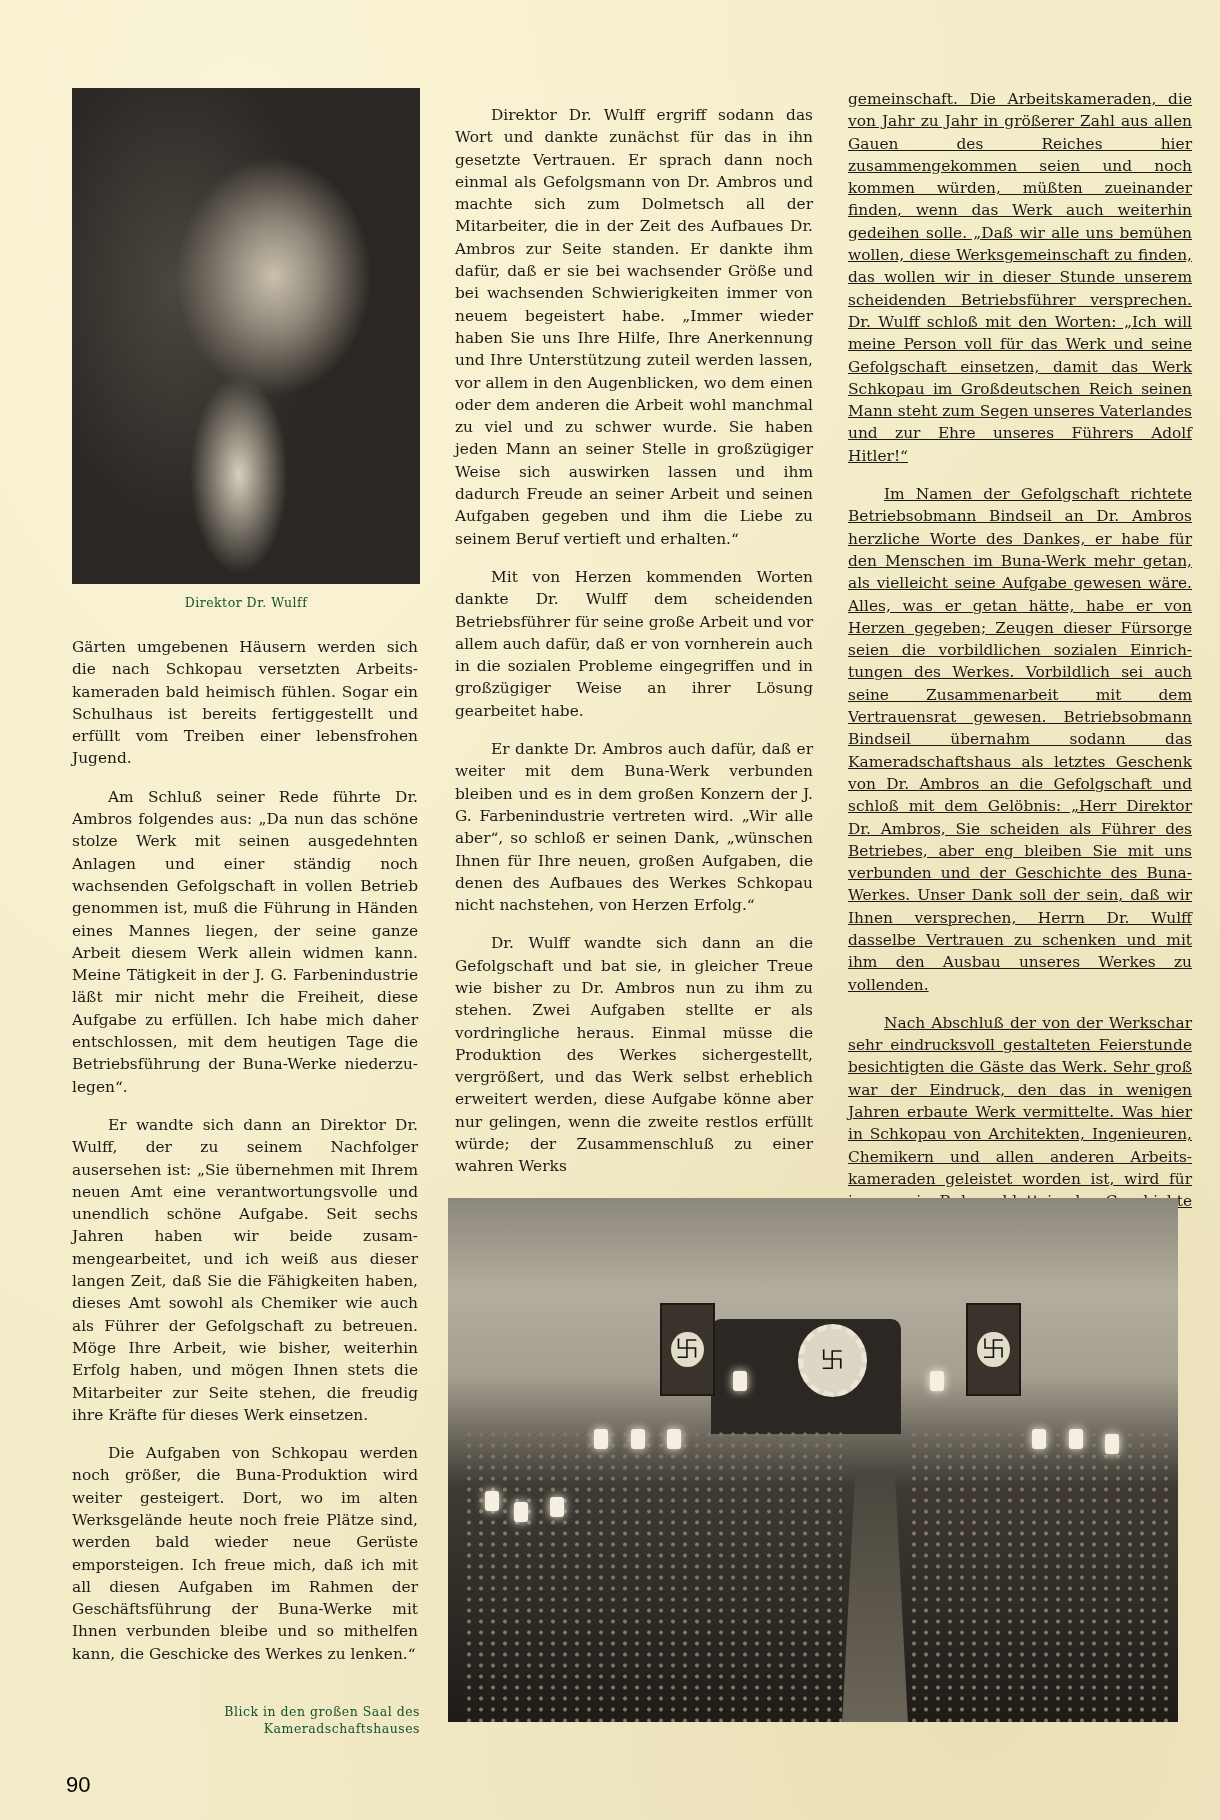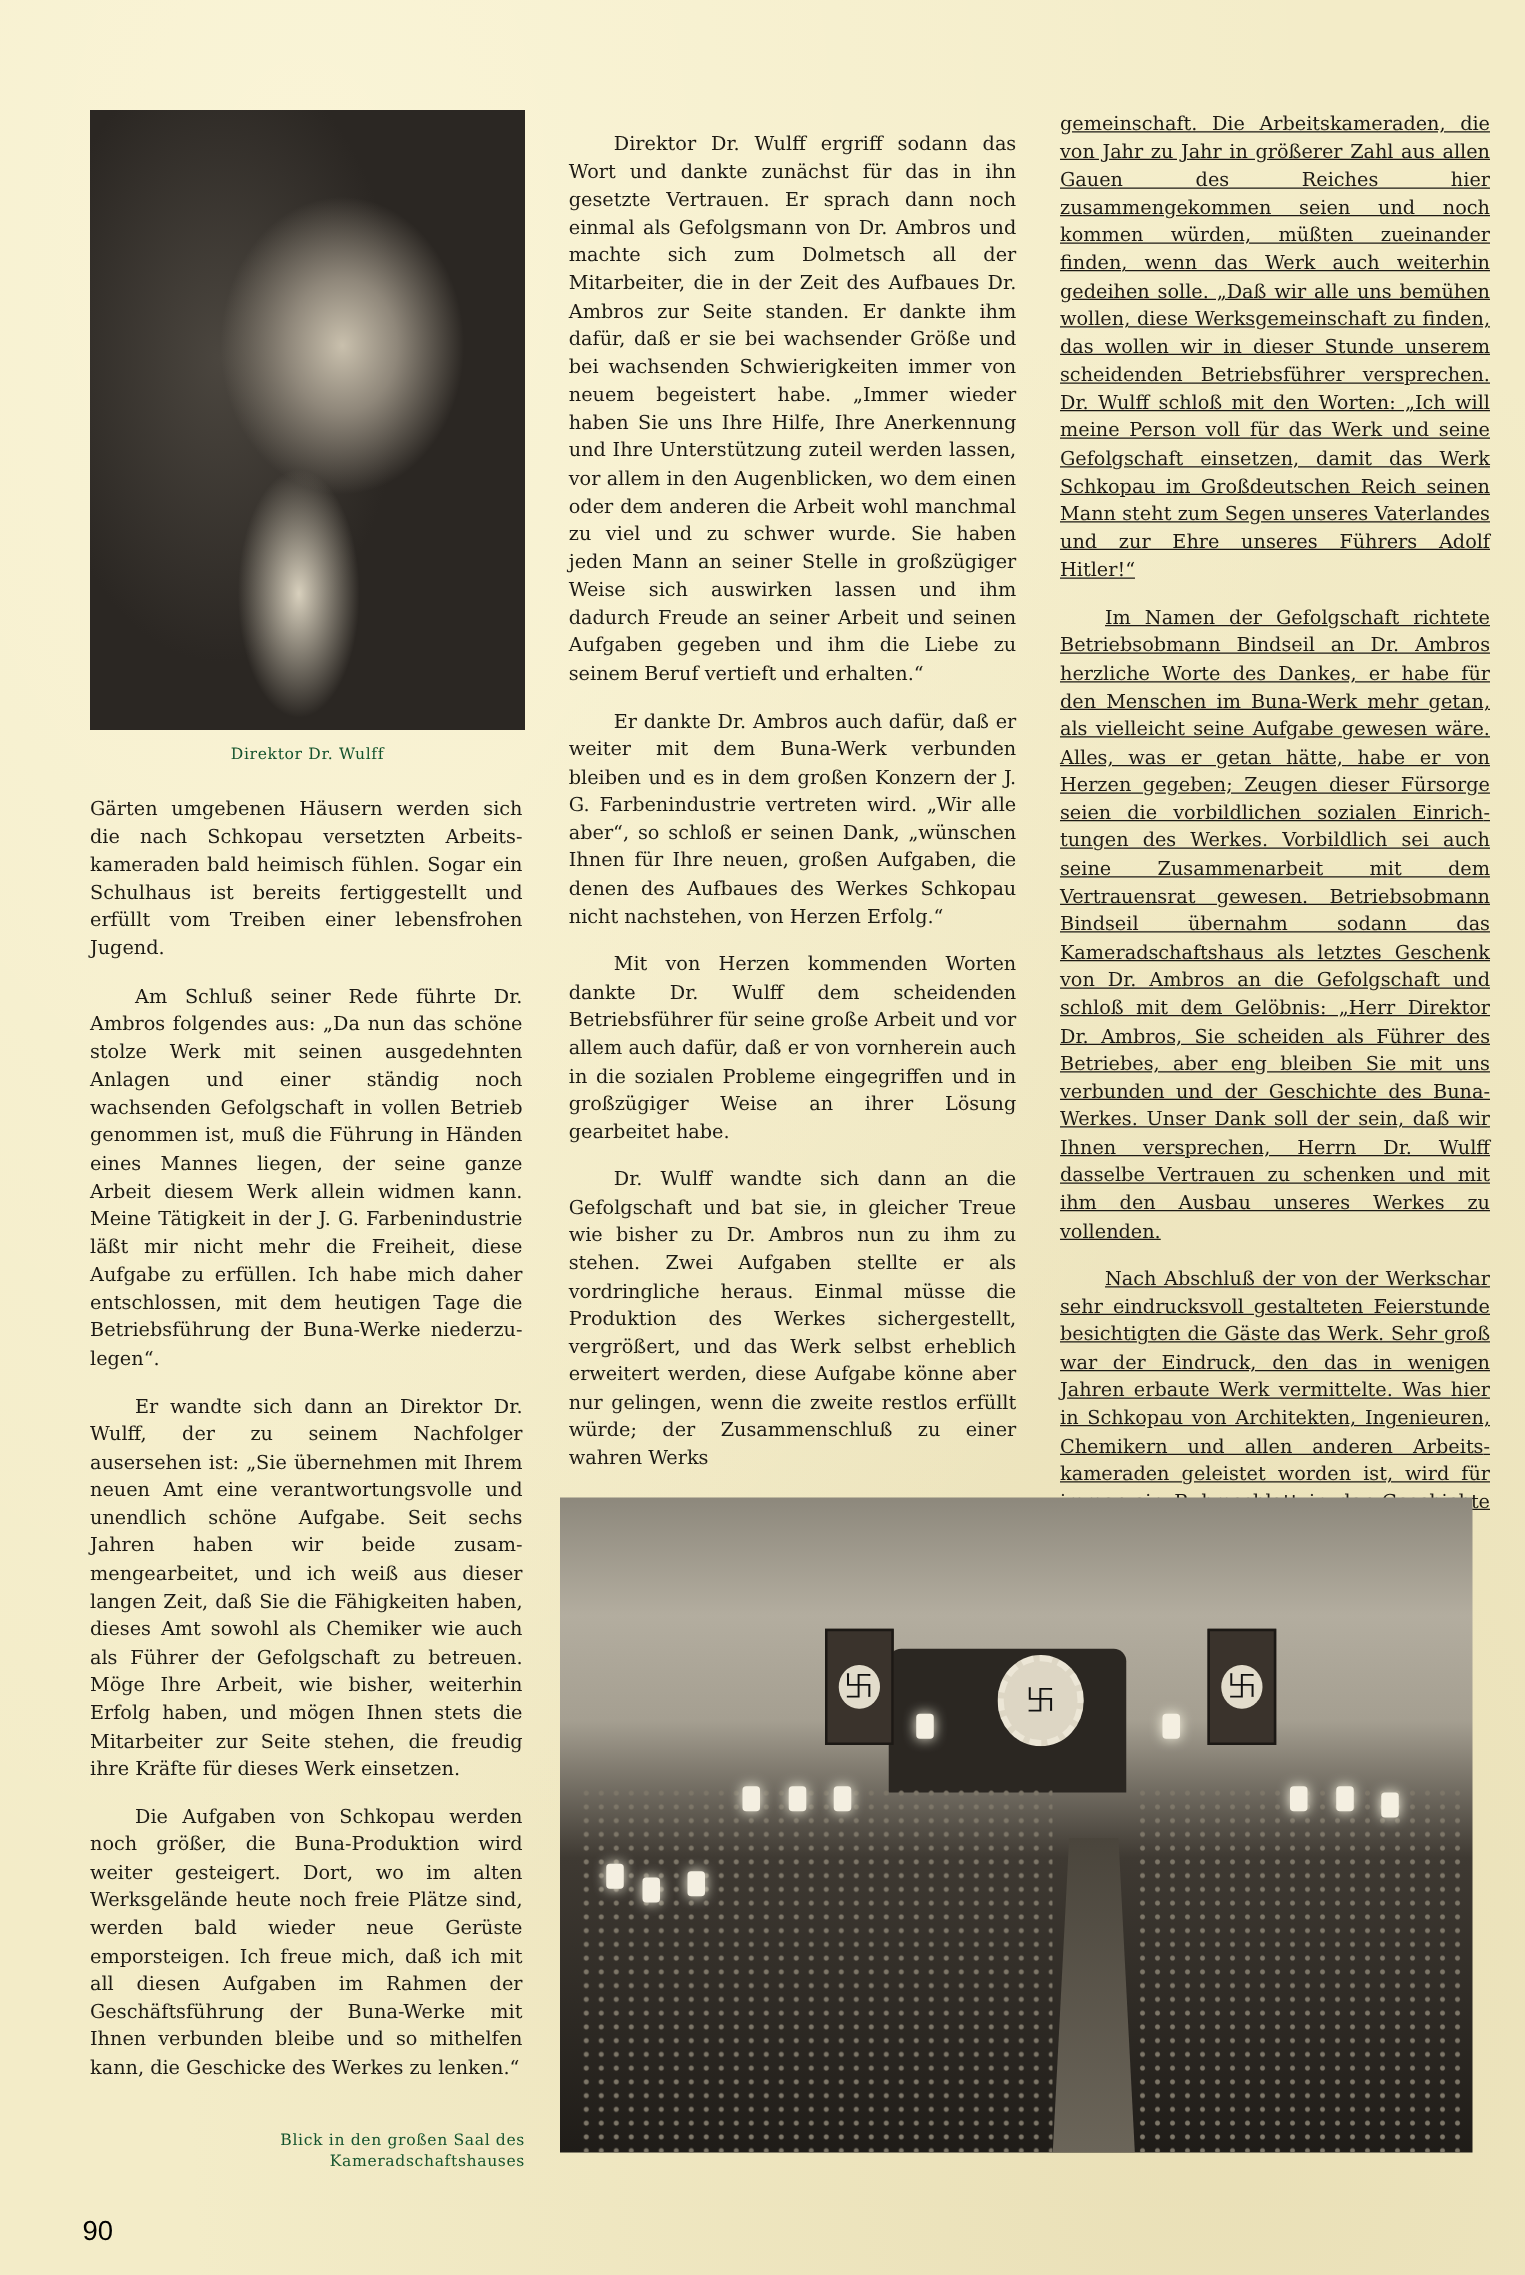--- a/index.html
+++ b/index.html
@@ -95,22 +95,22 @@
 
 <div id="col1" class="col">
   <p>Gärten umgebenen Häusern werden sich die nach Schkopau versetzten Arbeits­kameraden bald heimisch fühlen. Sogar ein Schulhaus ist bereits fertiggestellt und erfüllt vom Treiben einer lebens­frohen Jugend.</p>
   <p class="indent">Am Schluß seiner Rede führte Dr. Ambros folgendes aus: „Da nun das schöne stolze Werk mit seinen ausge­dehnten Anlagen und einer ständig noch wachsenden Gefolgschaft in vollen Be­trieb genommen ist, muß die Führung in Händen eines Mannes liegen, der seine ganze Arbeit diesem Werk allein widmen kann. Meine Tätigkeit in der J. G. Farbenindustrie läßt mir nicht mehr die Freiheit, diese Aufgabe zu er­füllen. Ich habe mich daher entschlossen, mit dem heutigen Tage die Betriebs­führung der Buna-Werke niederzu­legen“.</p>
   <p class="indent">Er wandte sich dann an Direktor Dr. Wulff, der zu seinem Nachfolger ausersehen ist: „Sie übernehmen mit Ihrem neuen Amt eine verantwortungs­volle und unendlich schöne Aufgabe. Seit sechs Jahren haben wir beide zusam­mengearbeitet, und ich weiß aus dieser langen Zeit, daß Sie die Fähigkeiten haben, dieses Amt sowohl als Chemi­ker wie auch als Führer der Gefolgschaft zu betreuen. Möge Ihre Arbeit, wie bisher, weiterhin Erfolg haben, und mögen Ihnen stets die Mitarbeiter zur Seite stehen, die freudig ihre Kräfte für dieses Werk einsetzen.</p>
   <p class="indent">Die Aufgaben von Schkopau wer­den noch größer, die Buna-Produktion wird weiter gesteigert. Dort, wo im alten Werksgelände heute noch freie Plätze sind, werden bald wieder neue Gerüste emporsteigen. Ich freue mich, daß ich mit all diesen Aufgaben im Rah­men der Geschäftsführung der Buna-Werke mit Ihnen verbunden bleibe und so mithelfen kann, die Geschicke des Wer­kes zu lenken.“</p>
 </div>
 
 <div id="col2" class="col">
   <p class="indent">Direktor Dr. Wulff ergriff sodann das Wort und dankte zunächst für das in ihn gesetzte Vertrauen. Er sprach dann noch einmal als Gefolgsmann von Dr. Ambros und machte sich zum Dol­metsch all der Mitarbeiter, die in der Zeit des Aufbaues Dr. Ambros zur Seite standen. Er dankte ihm dafür, daß er sie bei wachsender Größe und bei wachsenden Schwierigkeiten immer von neuem begeistert habe. „Immer wieder haben Sie uns Ihre Hilfe, Ihre An­erkennung und Ihre Unterstützung zu­teil werden lassen, vor allem in den Augenblicken, wo dem einen oder dem anderen die Arbeit wohl manchmal zu viel und zu schwer wurde. Sie haben jeden Mann an seiner Stelle in groß­zügiger Weise sich auswirken lassen und ihm dadurch Freude an seiner Arbeit und seinen Aufgaben gegeben und ihm die Liebe zu seinem Beruf vertieft und erhalten.“</p>
+  <p class="indent">Mit von Herzen kommenden Wor­ten dankte Dr. Wulff dem scheidenden Betriebsführer für seine große Arbeit und vor allem auch dafür, daß er von vornherein auch in die sozialen Pro­bleme eingegriffen und in großzügiger Weise an ihrer Lösung gearbeitet habe.</p>
   <p class="indent">Er dankte Dr. Ambros auch dafür, daß er weiter mit dem Buna-Werk ver­bunden bleiben und es in dem großen Konzern der J. G. Farbenindustrie ver­treten wird. „Wir alle aber“, so schloß er seinen Dank, „wünschen Ihnen für Ihre neuen, großen Aufgaben, die denen des Aufbaues des Werkes Schkopau nicht nachstehen, von Herzen Erfolg.“</p>
-  <p class="indent">Mit von Herzen kommenden Wor­ten dankte Dr. Wulff dem scheidenden Betriebsführer für seine große Arbeit und vor allem auch dafür, daß er von vornherein auch in die sozialen Pro­bleme eingegriffen und in großzügiger Weise an ihrer Lösung gearbeitet habe.</p>
   <p class="indent">Dr. Wulff wandte sich dann an die Gefolgschaft und bat sie, in glei­cher Treue wie bisher zu Dr. Am­bros nun zu ihm zu stehen. Zwei Auf­gaben stellte er als vordringliche her­aus. Einmal müsse die Produktion des Werkes sichergestellt, vergrößert, und das Werk selbst erheblich erwei­tert werden, diese Aufgabe könne aber nur gelingen, wenn die zweite restlos erfüllt würde; der Zusammen­schluß zu einer wahren Werks­</p>
 </div>
 
 <div id="col3" class="col">
   <p>gemeinschaft. Die Arbeitskame­raden, die von Jahr zu Jahr in grö­ßerer Zahl aus allen Gauen des Rei­ches hier zusammengekommen seien und noch kommen würden, müßten zu­einander finden, wenn das Werk auch weiterhin gedeihen solle. „Daß wir alle uns bemühen wollen, diese Werks­gemeinschaft zu finden, das wollen wir in dieser Stunde unserem scheidenden Betriebsführer versprechen. Dr. Wulff schloß mit den Worten: „Ich will meine Person voll für das Werk und seine Gefolgschaft einsetzen, damit das Werk Schkopau im Großdeutschen Reich seinen Mann steht zum Segen unseres Vaterlandes und zur Ehre unseres Führers Adolf Hitler!“</p>
   <p class="indent">Im Namen der Gefolgschaft rich­tete Betriebsobmann Bindseil an Dr. Ambros herzliche Worte des Dankes, er habe für den Menschen im Buna-Werk mehr getan, als vielleicht seine Aufgabe gewesen wäre. Alles, was er getan hätte, habe er von Herzen ge­geben; Zeugen dieser Fürsorge seien die vorbildlichen sozialen Einrich­tungen des Werkes. Vorbildlich sei auch seine Zusammenarbeit mit dem Vertrauensrat gewesen. Betriebs­obmann Bindseil übernahm sodann das Kameradschaftshaus als letztes Geschenk von Dr. Ambros an die Ge­folgschaft und schloß mit dem Gelöb­nis: „Herr Direktor Dr. Ambros, Sie scheiden als Führer des Betriebes, aber eng bleiben Sie mit uns ver­bunden und der Geschichte des Buna-Werkes. Unser Dank soll der sein, daß wir Ihnen versprechen, Herrn Dr. Wulff dasselbe Vertrauen zu schenken und mit ihm den Ausbau unseres Werkes zu vollenden.</p>
   <p class="indent">Nach Abschluß der von der Werkschar sehr eindrucksvoll gestal­teten Feierstunde besichtigten die Gäste das Werk. Sehr groß war der Ein­druck, den das in wenigen Jahren er­baute Werk vermittelte. Was hier in Schkopau von Architekten, Ingenieuren, Chemikern und allen anderen Arbeits­kameraden geleistet worden ist, wird für immer ein Ruhmesblatt in der Geschichte der J. G. bleiben.</p>
 </div>
 
 <div id="hall" class="photo">

